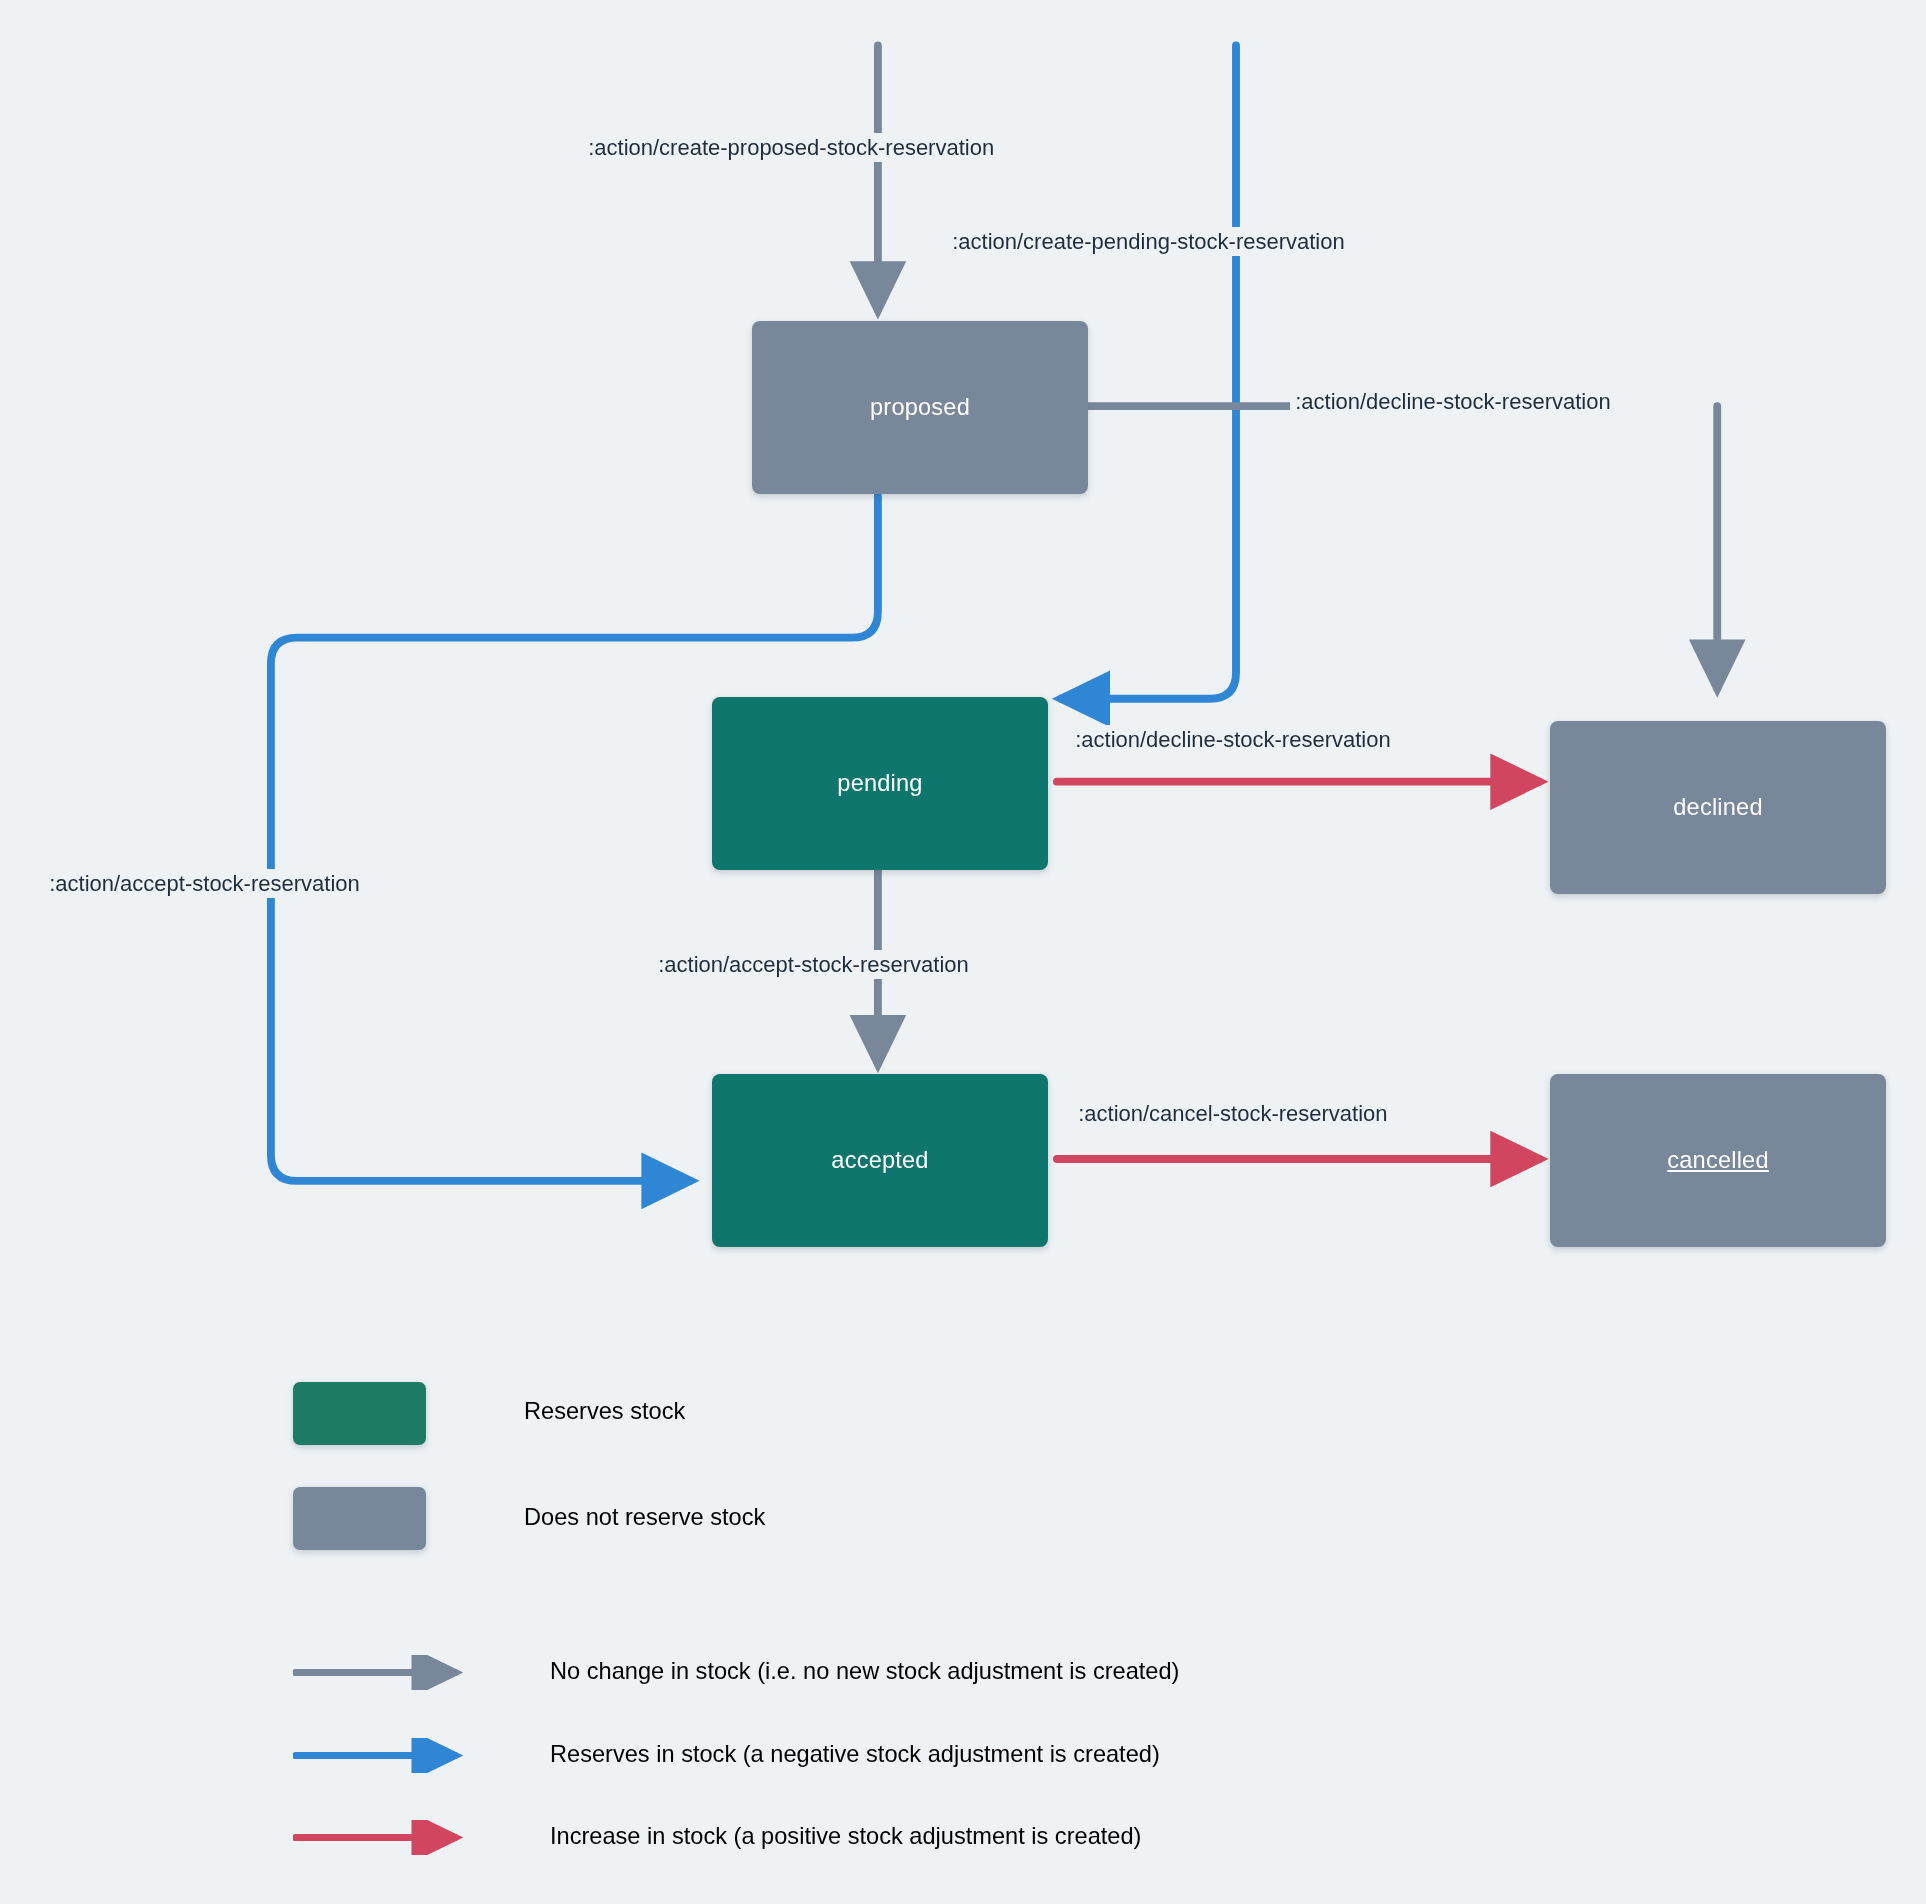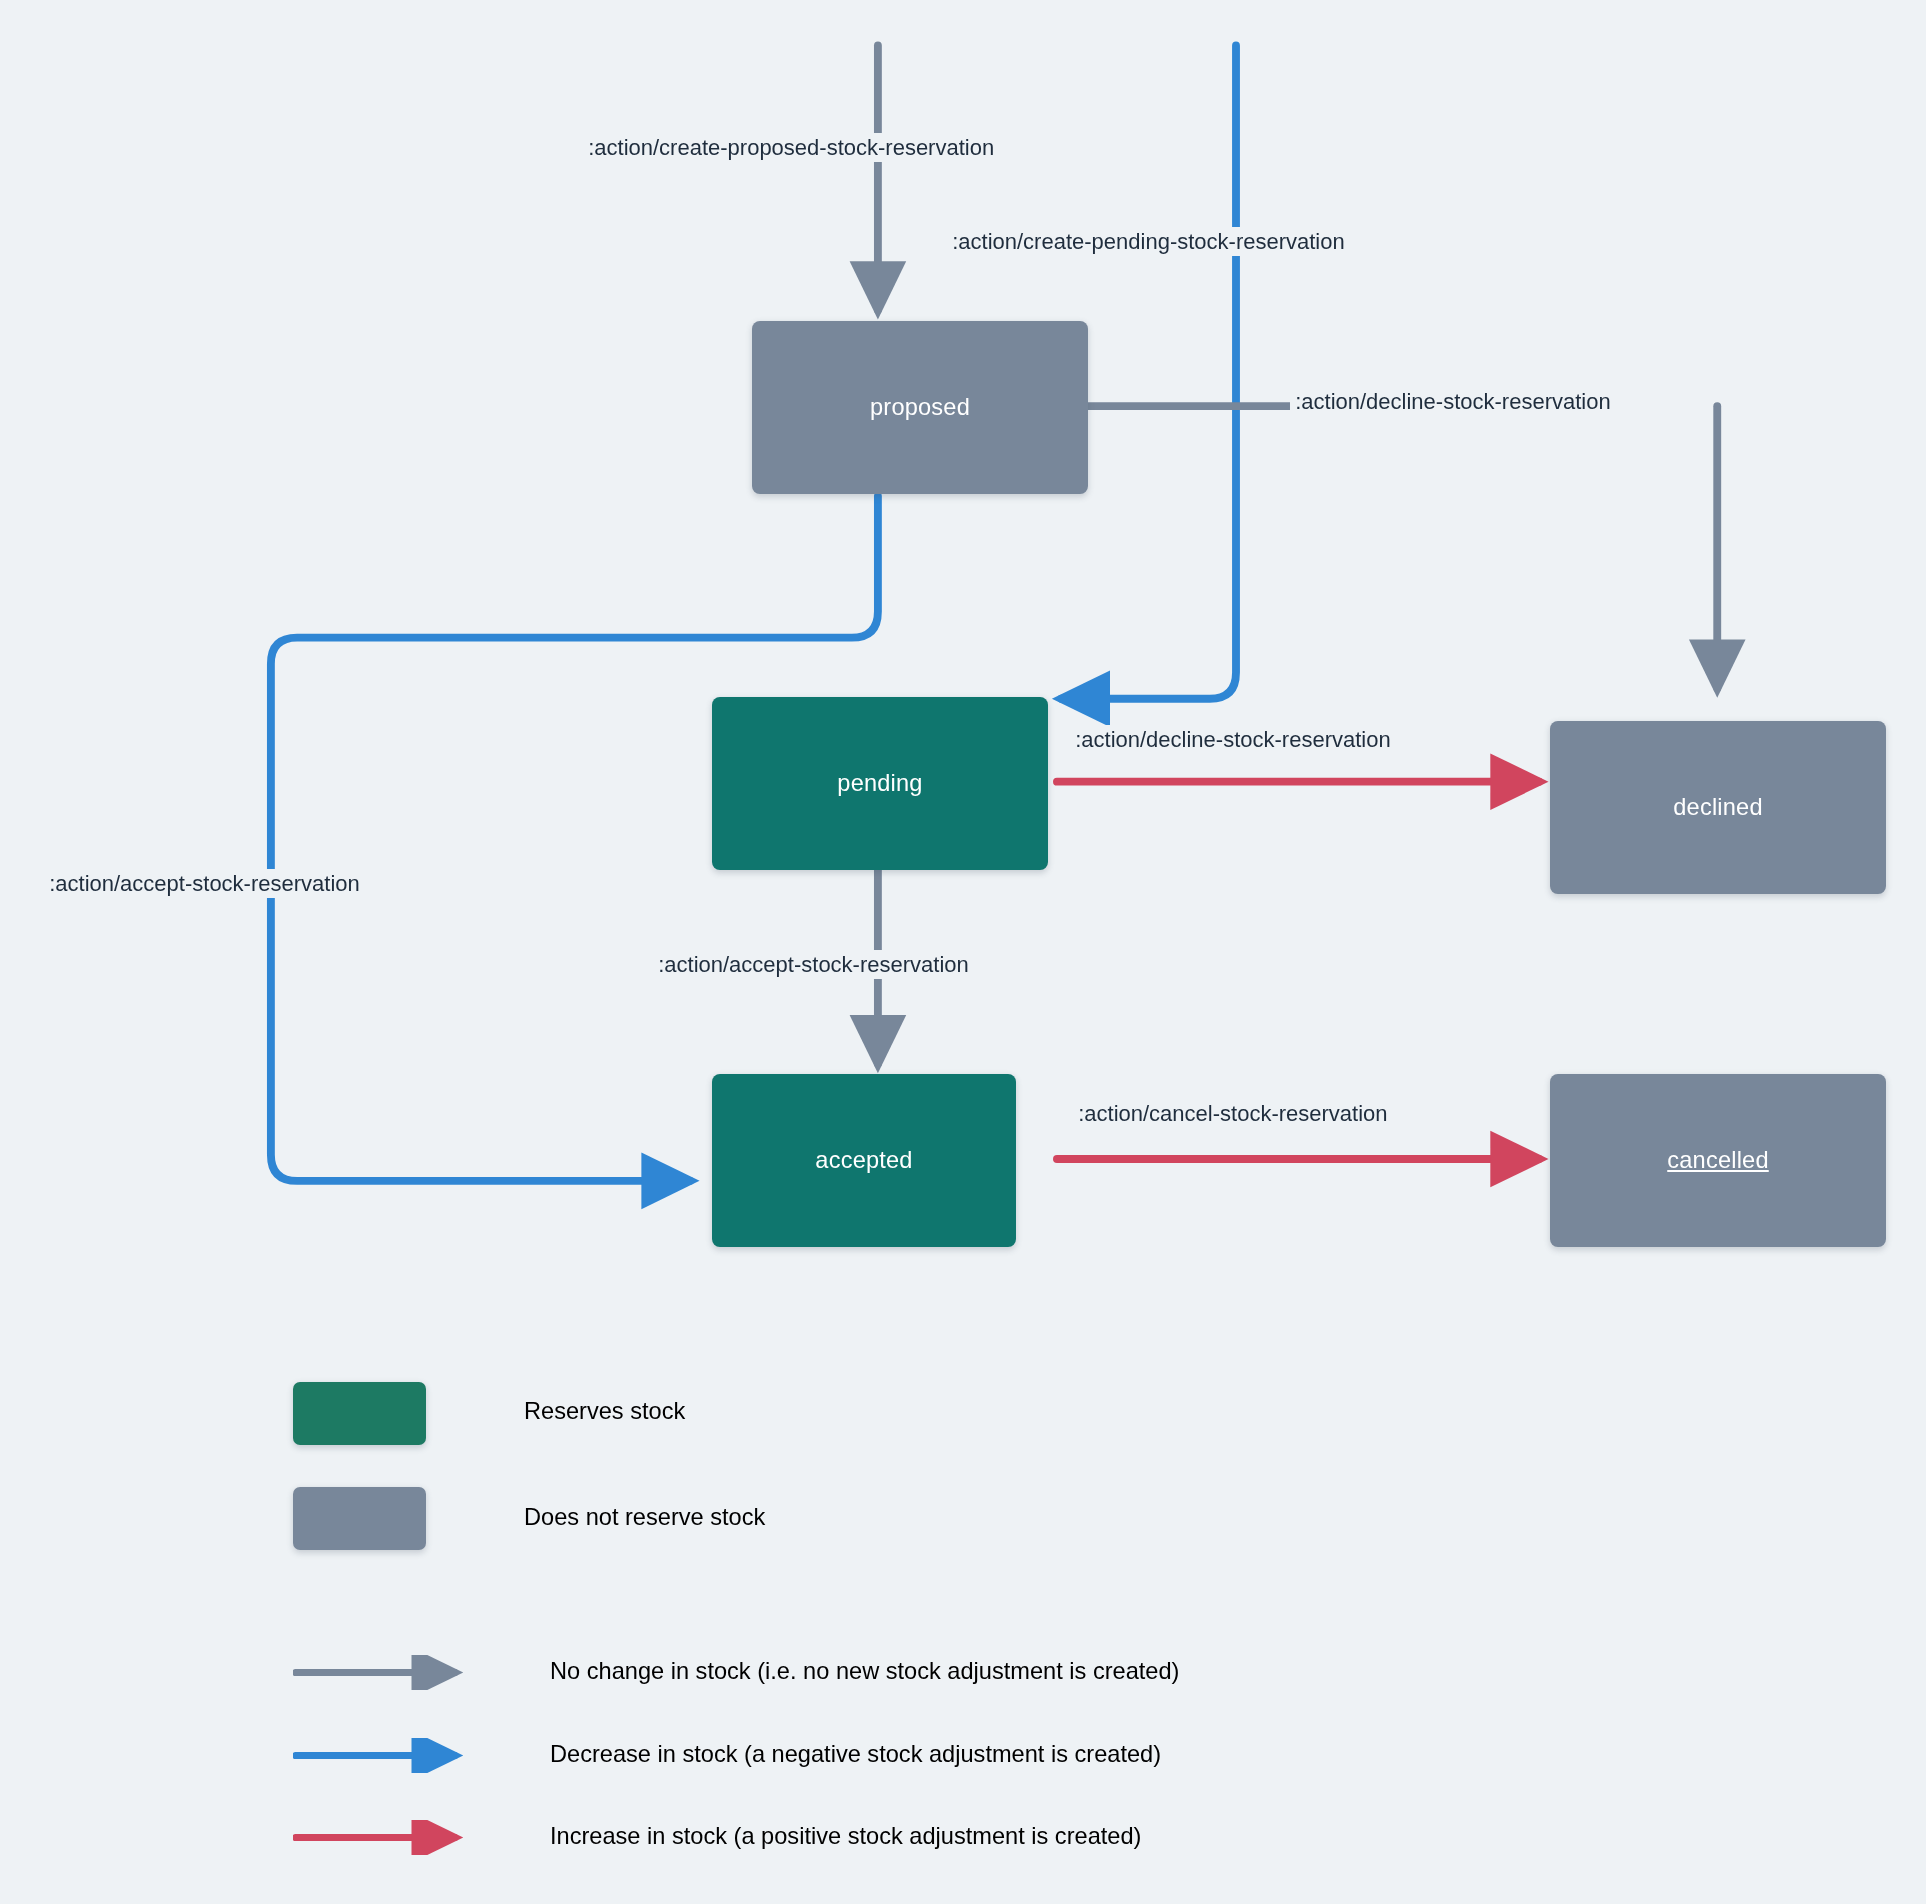--- a/index.html
+++ b/index.html
@@ -112,21 +112,21 @@
   </div>
 
   <div class="node green" style="left:712px; top:697px; width:336px; height:173px;">
     <span>pending</span>
   </div>
 
   <div class="node gray" style="left:1550px; top:697px; width:336px; height:173px;margin-top:24px;">
     <span>declined</span>
   </div>
 
-  <div class="node green" style="left:712px; top:1074px; width:304px; height:173px;">
+  <div class="node green" style="left:712px; top:1074px; width:336px; height:173px;">
     <span>accepted</span>
   </div>
 
   <div class="node gray" style="left:1550px; top:1074px; width:336px; height:173px;text-decoration:underline;">
     <span>cancelled</span>
   </div>
 
   <div class="edge-label" style="left:583px; top:133px;">:action/create-proposed-stock-reservation</div>
 
   <div class="edge-label" style="left:947px; top:227px;">:action/create-pending-stock-reservation</div>
@@ -148,21 +148,21 @@
   <div class="legend-text" style="left:524px; top:1504px;">Does not reserve stock</div>
 
   <svg class="legend-arrow" style="left:293px; top:1655px;" viewBox="0 0 200 40">
     <path d="M3,20 L185,20" fill="none" stroke="#78879a" stroke-width="8" stroke-linecap="round" marker-end="url(#ah-gray)"></path>
   </svg>
   <div class="legend-text" style="left:550px; top:1658px;">No change in stock (i.e. no new stock adjustment is created)</div>
 
   <svg class="legend-arrow" style="left:293px; top:1738px;" viewBox="0 0 200 40">
     <path d="M3,20 L185,20" fill="none" stroke="#2f86d4" stroke-width="8" stroke-linecap="round" marker-end="url(#ah-blue)"></path>
   </svg>
-  <div class="legend-text" style="left:550px; top:1741px;">Decrease in stock (a negative stock adjustment is created)</div>
+  <div class="legend-text" style="left:550px; top:1741px;">Reserves in stock (a negative stock adjustment is created)</div>
 
   <svg class="legend-arrow" style="left:293px; top:1820px;" viewBox="0 0 200 40">
     <path d="M3,20 L185,20" fill="none" stroke="#d1455e" stroke-width="8" stroke-linecap="round" marker-end="url(#ah-red)"></path>
   </svg>
   <div class="legend-text" style="left:550px; top:1823px;">Increase in stock (a positive stock adjustment is created)</div>
 
 </div>
 
 
 </body></html>

